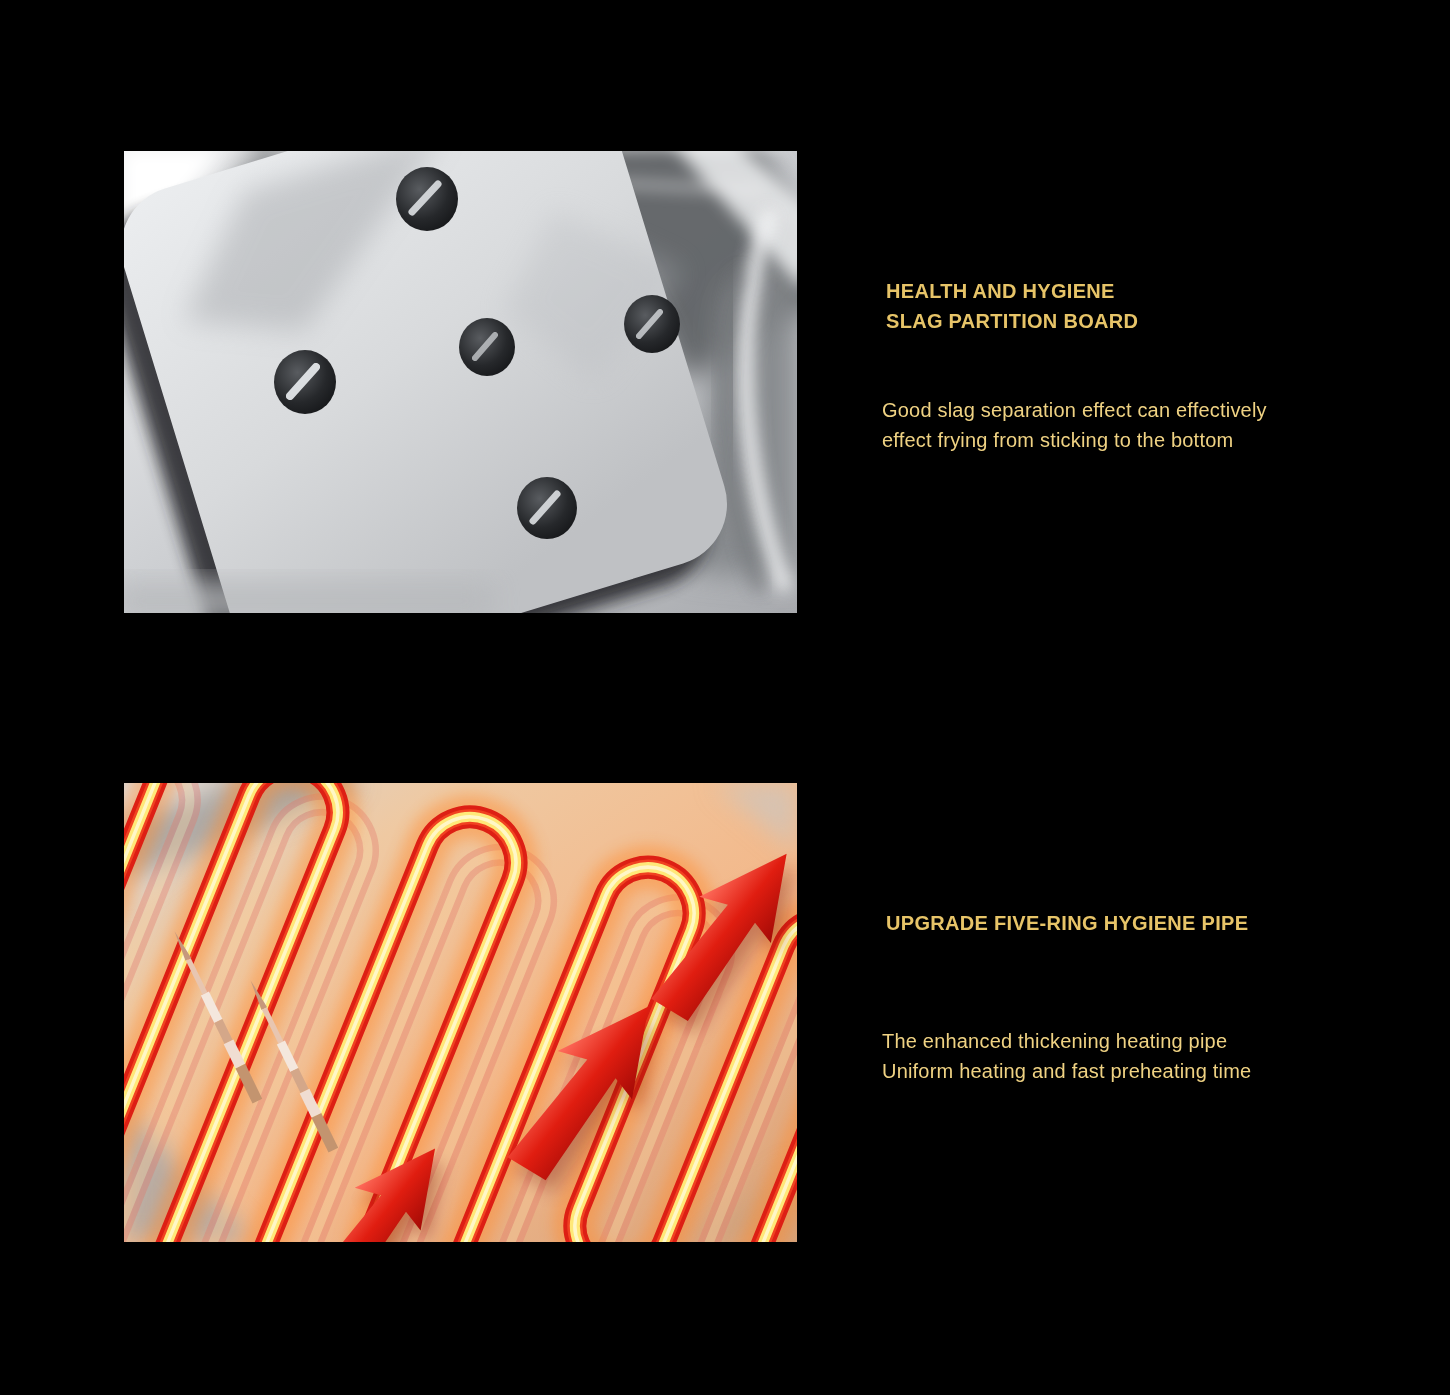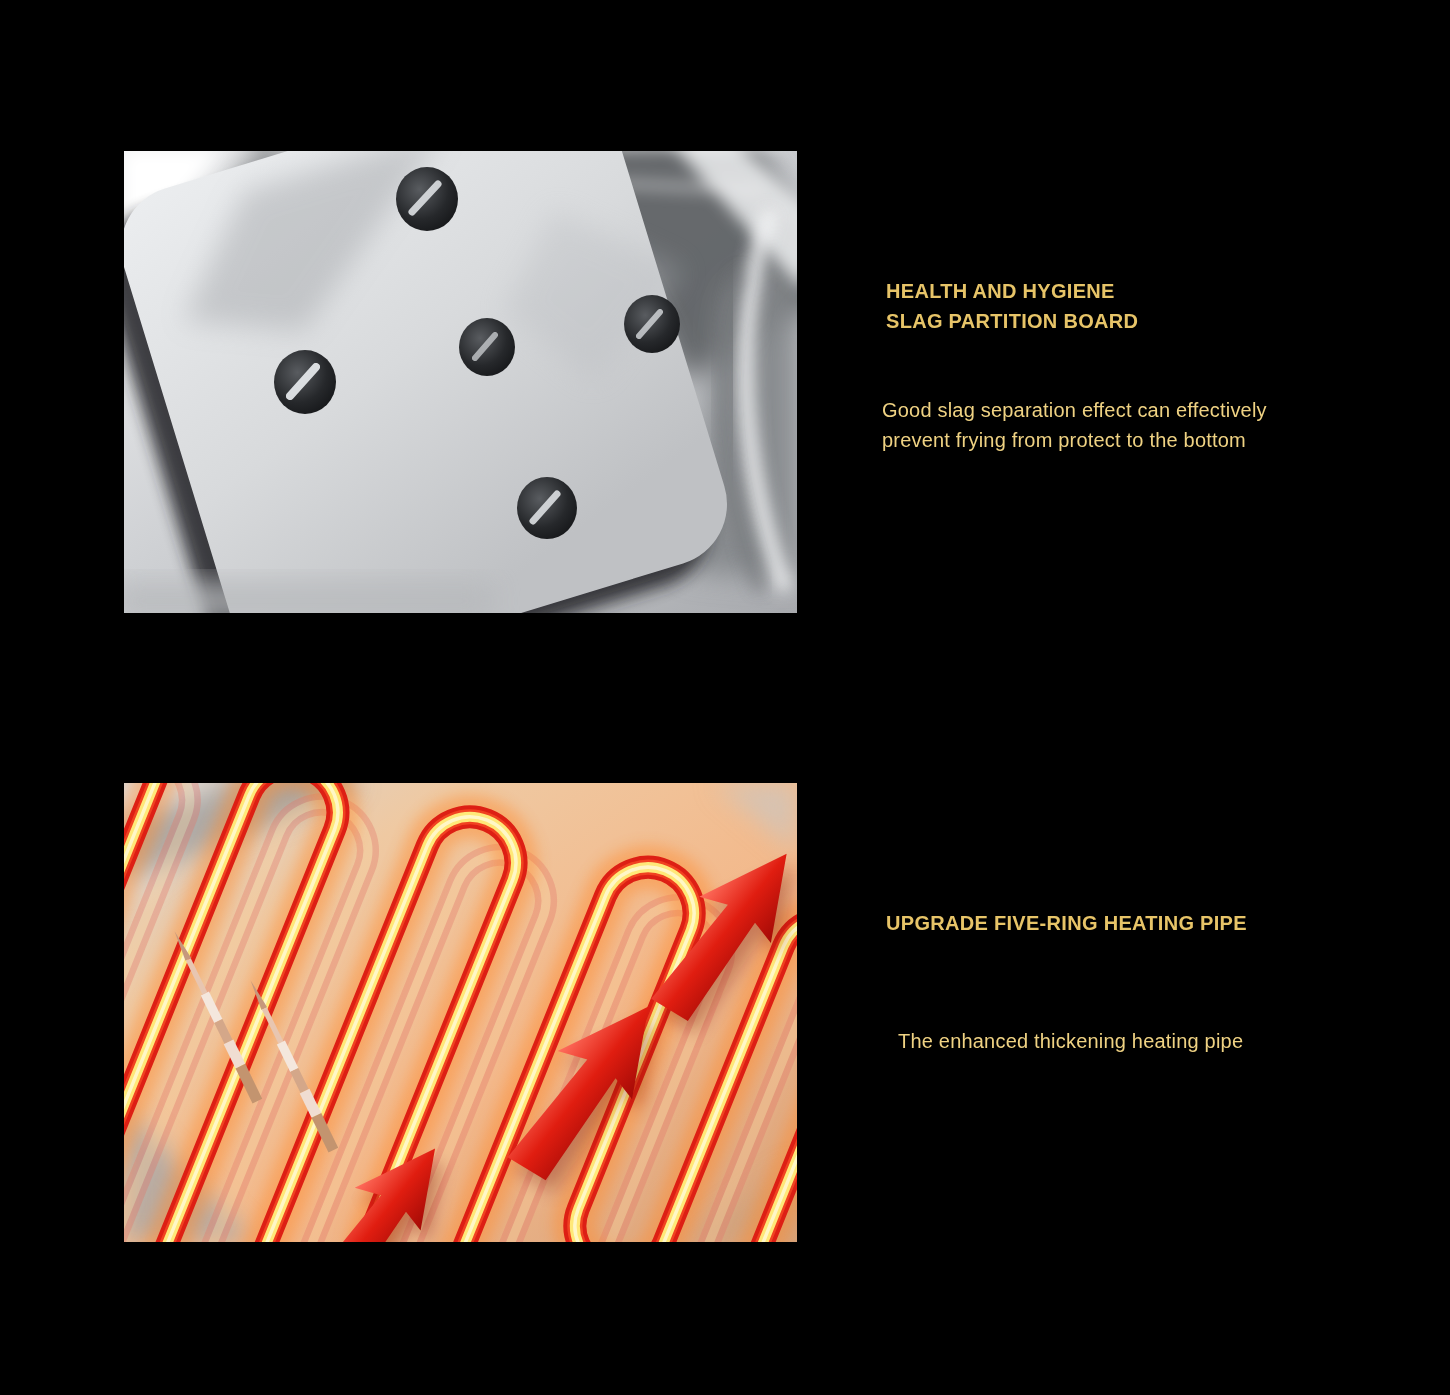--- a/index.html
+++ b/index.html
@@ -15,21 +15,21 @@
     position:absolute; left:886px; color:#e7c468; font-size:20px;
     font-weight:700; line-height:30px; white-space:nowrap; letter-spacing:0.3px;
   }
   .copy-body {
     position:absolute; left:882px; color:#efd283; font-size:20px;
     font-weight:400; line-height:30px; white-space:nowrap; letter-spacing:0.2px;
   }
   .title-1 { top:276px; }
   .body-1  { top:395px; }
   .title-2 { top:908px; }
-  .body-2  { top:1026px;margin-left:16px; }
+  .body-2  { top:1026px; }
 </style>
 </head>
 <body>
 
 <div class="page">
 
   <div class="photo photo-1">
     <svg viewBox="0 0 673 462" preserveAspectRatio="none">
       <defs>
         <linearGradient id="s1bg" x1="0" y1="0" x2="1" y2="1">
@@ -110,21 +110,21 @@
       <rect x="-10" y="430" width="380" height="40" fill="#b7b9bc" filter="url(#b14)" opacity="0.8"></rect>
     </svg>
   </div>
 
   <div class="copy-title title-1">
     <div>HEALTH AND HYGIENE</div>
     <div>SLAG PARTITION BOARD</div>
   </div>
   <div class="copy-body body-1">
     <div>Good slag separation effect can effectively</div>
-    <div>prevent frying from protect to the bottom</div>
+    <div>effect frying from sticking to the bottom</div>
   </div>
 
   <div class="photo photo-2">
     <svg viewBox="0 0 673 459" preserveAspectRatio="none">
       <defs>
         <linearGradient id="s2bg" x1="0" y1="0" x2="1" y2="1">
           <stop offset="0" stop-color="#d9d4d0"></stop>
           <stop offset="0.25" stop-color="#efc9a2"></stop>
           <stop offset="0.6" stop-color="#f3b88a"></stop>
           <stop offset="1" stop-color="#d8a47d"></stop>
@@ -195,19 +195,20 @@
         <use href="#arrowShape" transform="translate(618 128) rotate(38) scale(1.25)" fill="url(#arrowG)"></use>
         <use href="#arrowShape" transform="translate(486 295) rotate(38) scale(1.3)" fill="#7a1005" opacity="0.35" filter="url(#g7)"></use>
         <use href="#arrowShape" transform="translate(478 283) rotate(38) scale(1.3)" fill="url(#arrowG)"></use>
         <use href="#arrowShape" transform="translate(278 430) rotate(38) scale(1.15)" fill="#7a1005" opacity="0.35" filter="url(#g7)"></use>
         <use href="#arrowShape" transform="translate(270 418) rotate(38) scale(1.15)" fill="url(#arrowG)"></use>
       </g>
     </svg>
   </div>
 
   <div class="copy-title title-2">
-    <div>UPGRADE FIVE-RING HEATING PIPE</div>
+    <div>UPGRADE FIVE-RING HYGIENE PIPE</div>
   </div>
   <div class="copy-body body-2">
     <div>The enhanced thickening heating pipe</div>
+    <div>Uniform heating and fast preheating time</div>
   </div>
 
 </div>
 
 </body></html>

